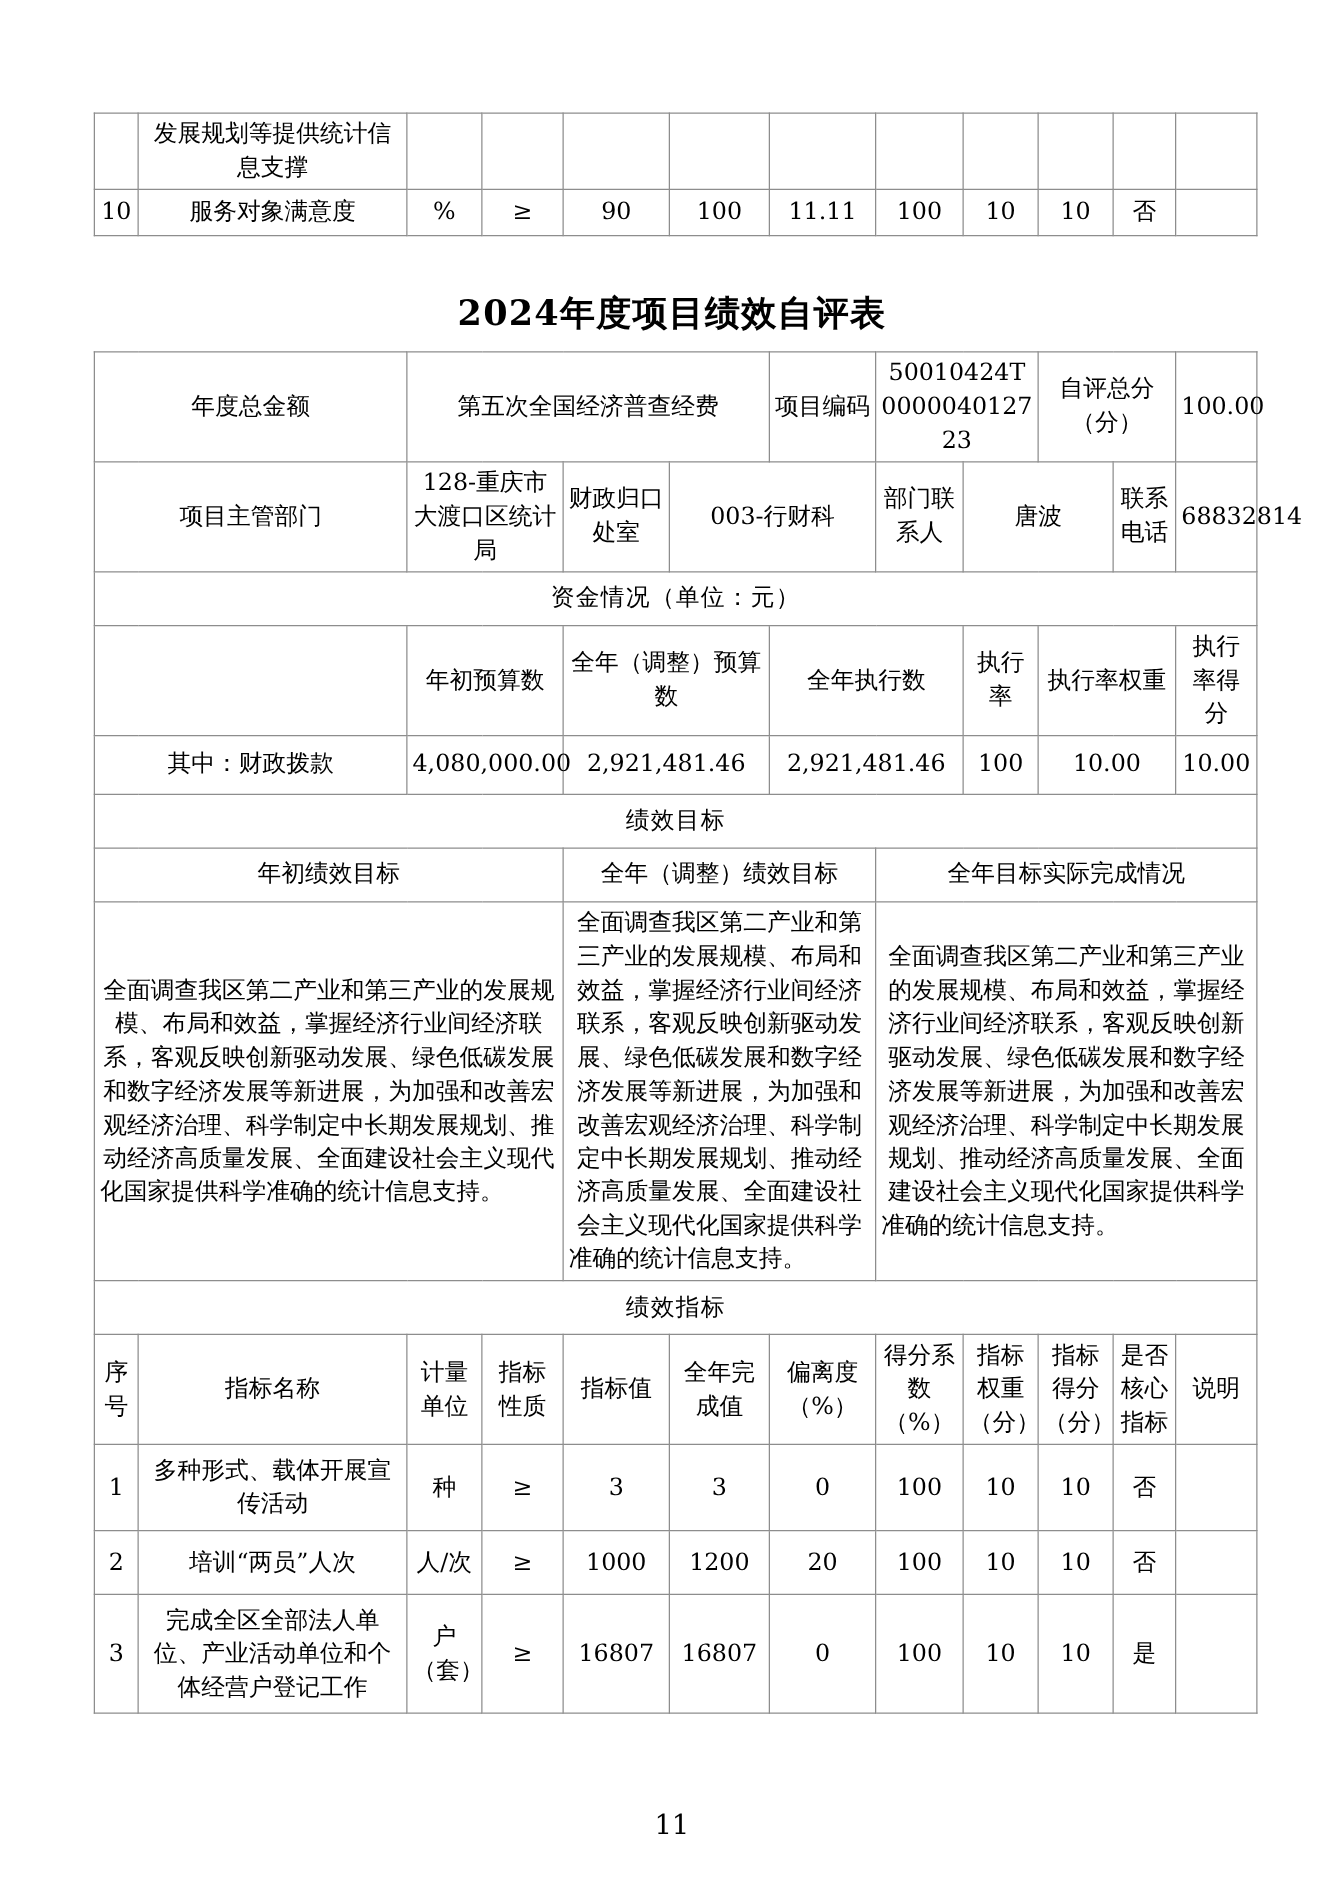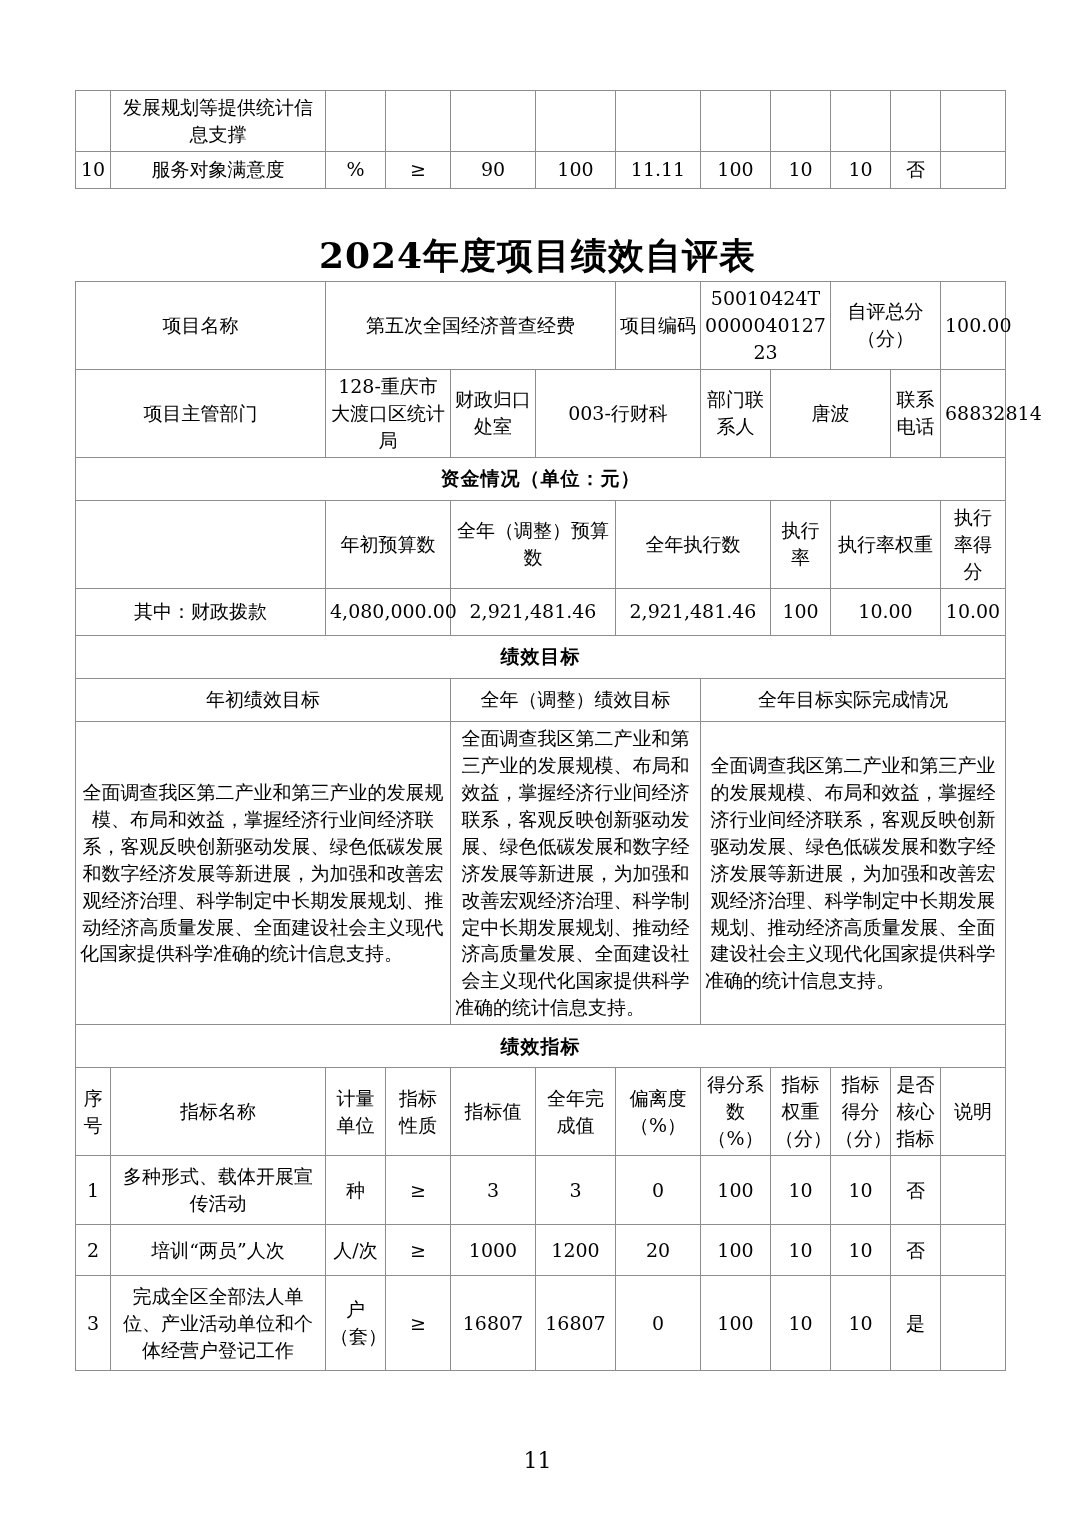--- a/index.html
+++ b/index.html
@@ -49,38 +49,38 @@
     padding-left: 8px;
   }
 
   
   .doc-title {
     position: absolute;
     left: 0;
     top: 232px;
     width: 1075px;
     text-align: center;
-    font-size: 36px;
+    font-size: 28px;
     font-weight: bold;
     letter-spacing: 1px;
     font-family: "DejaVu Serif", "Liberation Serif", serif;
   }
 
   
   .tbl-main-wrap {
     position: absolute;
     left: 75px;
     top: 281px;
   }
   .hdr-label {
     font-size: 18px;
     line-height: 1.3;
   }
   .section-title {
-    font-weight: bold;
+    font-weight: normal;
     font-size: 20px;
     letter-spacing: 1px;
   }
   .money {
     font-size: 19px;
     white-space: nowrap;
   }
   .row-label-l   { text-align: left;  padding-left: 6px; }
   .row-label-i1  { text-align: left;  padding-left: 34px; margin-top: 48px; }
   .row-label-i2  { text-align: right; padding-right: 10px; }
@@ -188,21 +188,21 @@
         <col style="width:85px">
           <col style="width:70px">
           <col style="width:60px">
         <col style="width:60px">
           <col style="width:50px">
           <col style="width:65px">
       </colgroup>
 
       <tbody>
           <tr>
-        <td colspan="2" class="hdr-label" style="height:72px">项目名称</td>
+        <td colspan="2" class="hdr-label" style="height:72px">年度总金额</td>
         <td colspan="4">第五次全国经济普查经费</td>
         <td class="hdr-label">项目编码</td>
         <td colspan="2" class="money" style="white-space:normal;word-break:break-all">50010424T000004012723</td>
         <td colspan="2" class="hdr-label">自评总分（分）</td>
         <td>100.00</td>
       </tr>
 
       <tr>
         <td colspan="2" class="hdr-label" style="height:80px">项目主管部门</td>
         <td colspan="2">128-重庆市大渡口区统计局</td>

